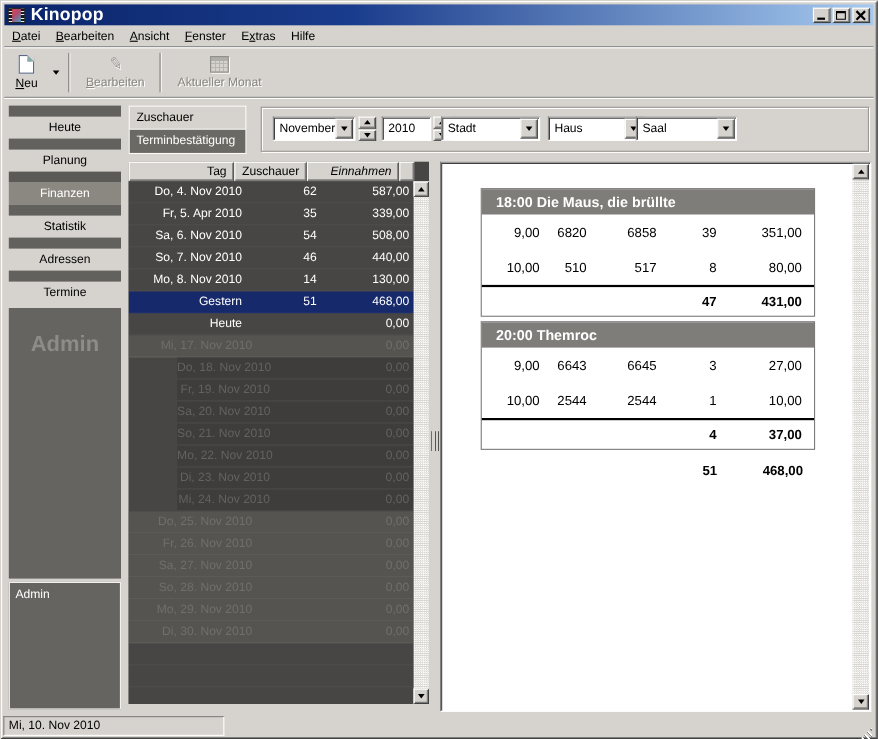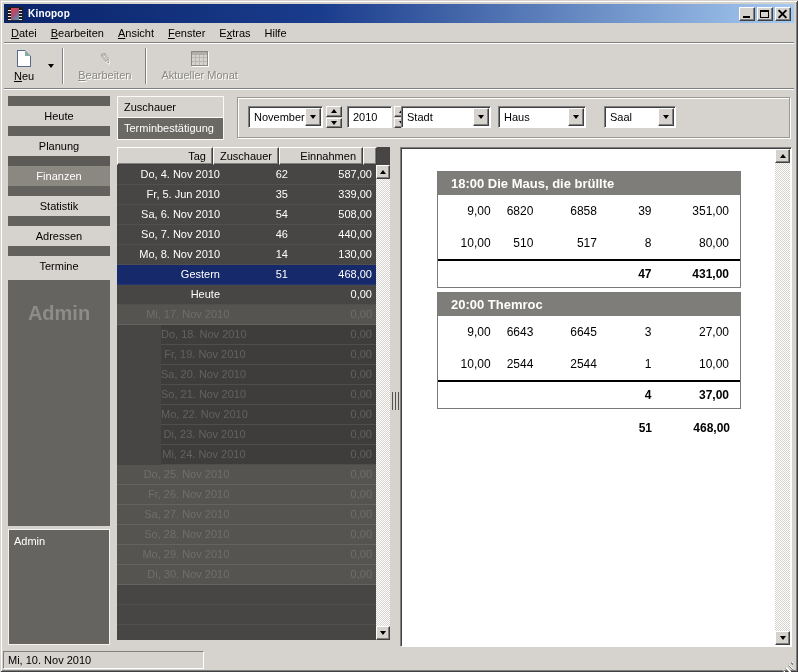--- a/index.html
+++ b/index.html
@@ -10,21 +10,21 @@
   }
   
   .titlebar { position:absolute; left:4px; top:4px; right:4px; height:19px;
     background:linear-gradient(90deg,#0a246a 0%,#1a3c8c 40%,#a6caf0 100%);
     display:flex; align-items:center; padding:0 3px; }
   .app-icon { width:16px; height:14px; border:1px solid #222; position:relative;
     background:linear-gradient(135deg,#e84a3a 0%,#b04a70 45%,#28b8d8 100%); flex:0 0 auto; }
   .app-icon::before,.app-icon::after { content:''; position:absolute; top:0; bottom:0; width:3px;
     background:repeating-linear-gradient(180deg,#1a1a1a 0 2px,#e8e8e8 2px 3px); }
   .app-icon::before { left:0; } .app-icon::after { right:0; }
-  .title { color:#fff; font-weight:bold; font-size:10px; margin-left:5px; flex:1; letter-spacing:.2px; }
+  .title { color:#fff; font-weight:bold; font-size:16px; margin-left:5px; flex:1; letter-spacing:.2px; }
   .winbtns { display:flex; gap:2px; }
   .winbtn { width:16px; height:14px; background:#d6d3ce; border:1px solid; border-color:#fff #404040 #404040 #fff;
     box-shadow:inset -1px -1px 0 #808080; position:relative; }
   .glyph-min { position:absolute; left:3px; bottom:2px; width:7px; height:2px; background:#000; }
   .glyph-max { position:absolute; left:2px; top:2px; width:9px; height:8px; border:1px solid #000; border-top-width:2px; }
   .glyph-x  { position:absolute; left:2px; top:2px; width:9px; height:8px; }
   .glyph-x::before,.glyph-x::after { content:''; position:absolute; left:-1px; top:3px; width:11px; height:2px; background:#000; }
   .glyph-x::before { transform:rotate(45deg); } .glyph-x::after { transform:rotate(-45deg); }
   
   .menubar { position:absolute; left:4px; top:24px; right:4px; height:18px; display:flex; align-items:center; font-size:11px; }
@@ -73,21 +73,21 @@
   .combo-text,.field-text { display:block; margin:2px 0 0 5px; font-size:11px; line-height:16px; color:#000; white-space:nowrap; overflow:hidden; }
   .combo-btn { position:absolute; right:1px; top:1px; width:16px; height:18px; background:#d6d3ce;
     border:1px solid; border-color:#fff #404040 #404040 #fff; box-shadow:inset -1px -1px 0 #808080; display:flex; }
   .spinner { position:absolute; top:8px; width:16px; height:22px; display:flex; flex-direction:column; gap:1px; }
   .spin-btn { flex:1; background:#d6d3ce; border:1px solid; border-color:#fff #404040 #404040 #fff; box-shadow:inset -1px -1px 0 #808080; display:flex; }
   
   .datatable { position:absolute; left:117px; top:147px; width:273px; height:493px; background:#474645; }
   .thead { position:absolute; left:0; top:0; right:0; height:18px; display:flex; }
   .th { height:18px; background:#d6d3ce; border:1px solid; border-color:#fff #404040 #404040 #fff; box-shadow:inset -1px -1px 0 #808080;
        font-size:11px; line-height:16px; text-align:right; padding-right:6px; color:#000; }
-  .th-tag { width:96px; } .th-zus { width:66px; } .th-ein { width:84px; } .th-stub { width:14px; }
+  .th-tag { width:96px; } .th-zus { width:66px; } .th-ein { width:84px;font-style:italic; } .th-stub { width:14px; }
   .tbody { position:absolute; left:0; top:18px; right:14px; bottom:0; overflow:hidden; background:#474645; }
   .trow { display:flex; height:20px; line-height:19px; font-size:11px; color:#fff; background:#474645;
     border-bottom:1px solid rgba(255,255,255,0.06); }
   .td { text-align:right; white-space:nowrap; }
   .td-tag { width:109px; padding-right:6px; } .td-zus { width:66px; padding-right:4px; } .td-ein { width:84px; padding-right:4px; }
   .trow.selected { background:#16296b; }
   .trow.future-dark { background:#3e3d3c; color:#636260; border-bottom-color:rgba(255,255,255,0.09);margin-left:44px; }
   .trow.future-light { background:#555450; color:#716f6b; border-bottom-color:rgba(255,255,255,0.09);padding-left:16px; }
   .trow.empty { background:#474645; }
   
@@ -243,21 +243,21 @@
       <div class="combo-btn">
           <div class="arr-down"></div>
         </div>
     </div>
     <div class="combo" style="left:260px;width:88px">
       <span class="combo-text">Haus</span>
       <div class="combo-btn">
           <div class="arr-down"></div>
         </div>
     </div>
-    <div class="combo" style="left:366px;width:72px">
+    <div class="combo" style="left:340px;width:92px">
       <span class="combo-text">Saal</span>
       <div class="combo-btn">
           <div class="arr-down"></div>
         </div>
     </div>
   </div>
 
   <div class="datatable">
     <div class="thead">
       <div class="th th-tag">Tag</div>
@@ -265,21 +265,21 @@
       <div class="th th-ein">Einnahmen</div>
       <div class="th th-stub"></div>
     </div>
     <div class="tbody">
       <div class="trow past">
         <div class="td td-tag">Do, 4. Nov 2010</div>
         <div class="td td-zus">62</div>
         <div class="td td-ein">587,00</div>
       </div>
         <div class="trow past">
-        <div class="td td-tag">Fr, 5. Jun 2010</div>
+        <div class="td td-tag">Fr, 5. Apr 2010</div>
         <div class="td td-zus">35</div>
         <div class="td td-ein">339,00</div>
       </div>
         <div class="trow past">
         <div class="td td-tag">Sa, 6. Nov 2010</div>
         <div class="td td-zus">54</div>
         <div class="td td-ein">508,00</div>
       </div>
         <div class="trow past">
         <div class="td td-tag">So, 7. Nov 2010</div>

